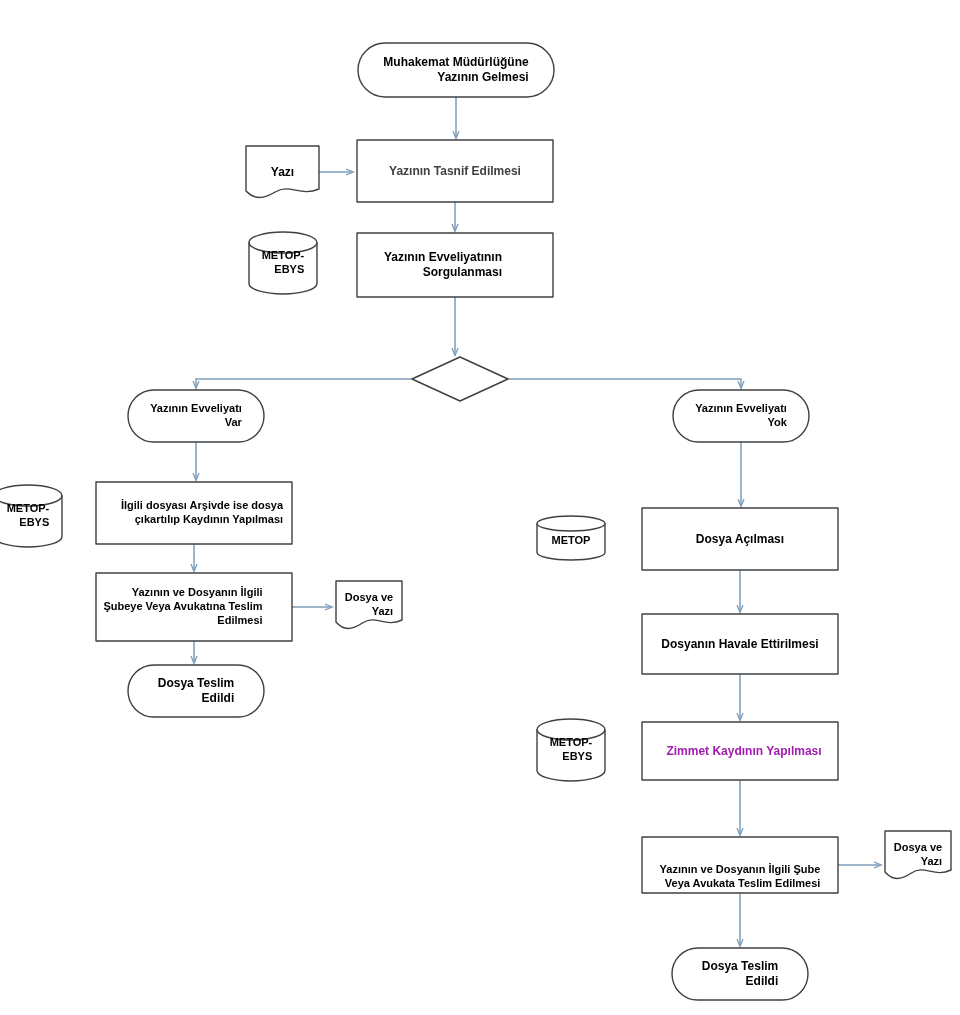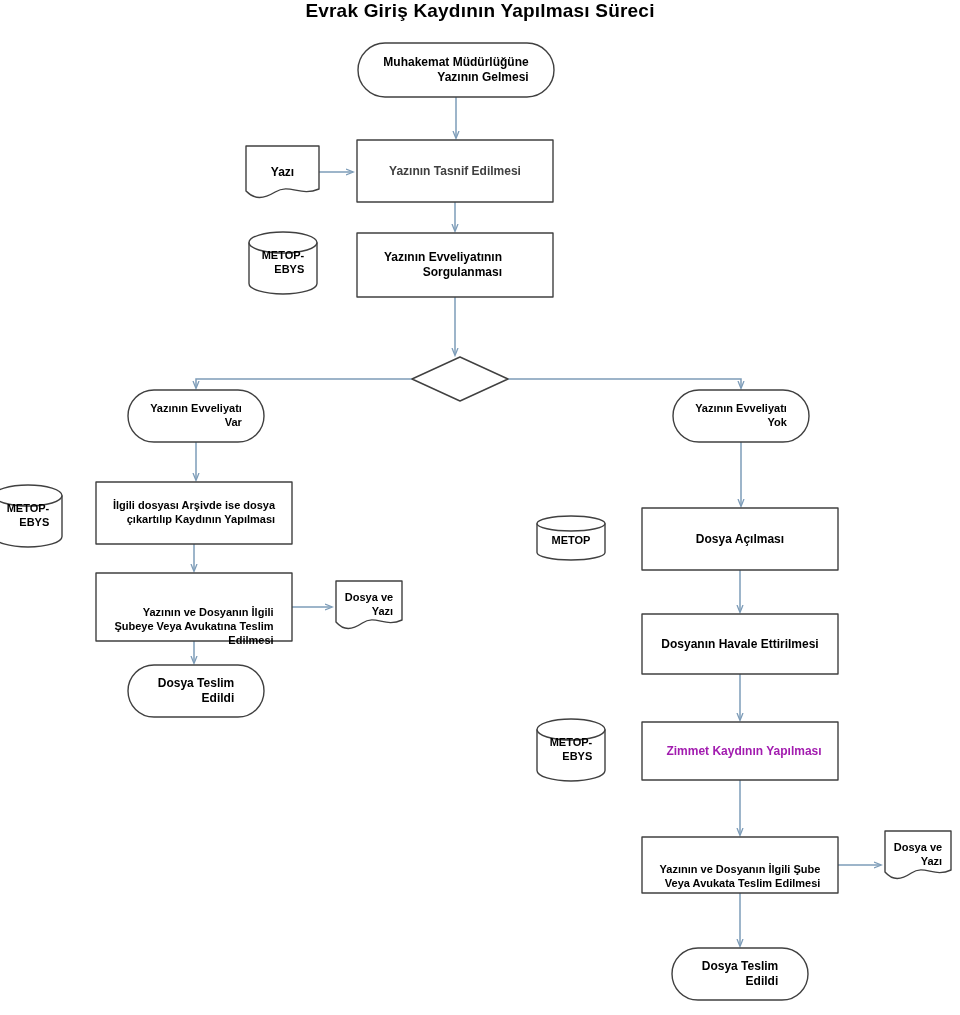--- a/index.html
+++ b/index.html
@@ -46,21 +46,20 @@
     font-weight: bold;
     color: #000000;
     letter-spacing: 0.2px;
   }
 </style>
 </head>
 <body>
 
 <div id="canvas">
 
-  <div id="chart-title">Evrak Giriş Kaydının Yapılması Süreci</div>
 
   <svg id="svg-layer" viewBox="0 0 960 1015" xmlns="http://www.w3.org/2000/svg">
     <defs>
       <marker id="arrowhead" markerWidth="9" markerHeight="9" refX="7.5" refY="3.6" orient="auto" markerUnits="userSpaceOnUse">
         <path d="M0.5,0.6 L8,3.6 L0.5,6.6" fill="none" stroke="#7d9cb8" stroke-width="1.3"></path>
       </marker>
     </defs>
     <g id="connector-group">
         <polyline points="456,97 456,138" fill="none" stroke="#7d9cb8" stroke-width="1.5" marker-end="url(#arrowhead)"></polyline>
         <polyline points="319,172 353,172" fill="none" stroke="#7d9cb8" stroke-width="1.5" marker-end="url(#arrowhead)"></polyline>
@@ -116,25 +115,25 @@
       <div class="node-label" style="left: 249px; top: 232px; width: 68px; height: 62px; font-size: 11px; color: rgb(0, 0, 0);">METOP-
 EBYS</div>
       <div class="node-label" style="left: 357px; top: 233px; width: 172px; height: 64px; font-size: 12px; color: rgb(0, 0, 0);">Yazının Evveliyatının
 Sorgulanması</div>
       <div class="node-label" style="left: 128px; top: 390px; width: 136px; height: 52px; font-size: 11px; color: rgb(0, 0, 0);">Yazının Evveliyatı
 Var</div>
       <div class="node-label" style="left: 673px; top: 390px; width: 136px; height: 52px; font-size: 11px; color: rgb(0, 0, 0);">Yazının Evveliyatı
 Yok</div>
       <div class="node-label" style="left: -6px; top: 485px; width: 68px; height: 62px; font-size: 11px; color: rgb(0, 0, 0);">METOP-
 EBYS</div>
-      <div class="node-label" style="left: 96px; top: 482px; width: 196px; height: 62px; font-size: 11px; color: rgb(0, 0, 0);">İlgili dosyası Arşivde ise dosya
+      <div class="node-label" style="left: 96px; top: 482px; width: 196px; height: 62px; font-size: 11px; color: rgb(0, 0, 0); padding-left: 8px;">İlgili dosyası Arşivde ise dosya
 çıkartılıp Kaydının Yapılması</div>
       <div class="node-label" style="left: 537px; top: 516px; width: 68px; height: 49px; font-size: 11px; color: rgb(0, 0, 0); border-radius: 17px;">METOP</div>
       <div class="node-label" style="left: 642px; top: 508px; width: 196px; height: 62px; font-size: 12px; color: rgb(0, 0, 0); border-radius: 14px;">Dosya Açılması</div>
-      <div class="node-label" style="left: 96px; top: 573px; width: 196px; height: 68px; font-size: 11px; color: rgb(0, 0, 0); margin-top: 20px;">Yazının ve Dosyanın İlgili
+      <div class="node-label" style="left: 85px; top: 573px; width: 196px; height: 68px; font-size: 11px; color: rgb(0, 0, 0);">Yazının ve Dosyanın İlgili
 Şubeye Veya Avukatına Teslim
 Edilmesi</div>
       <div class="node-label" style="left: 336px; top: 581px; width: 66px; height: 48px; font-size: 11px; color: rgb(0, 0, 0);">Dosya ve
 Yazı</div>
       <div class="node-label" style="left: 642px; top: 614px; width: 196px; height: 60px; font-size: 12px; color: rgb(0, 0, 0);">Dosyanın Havale Ettirilmesi</div>
       <div class="node-label" style="left: 128px; top: 665px; width: 136px; height: 52px; font-size: 12px; color: rgb(0, 0, 0);">Dosya Teslim
 Edildi</div>
       <div class="node-label" style="left: 537px; top: 719px; width: 68px; height: 62px; font-size: 11px; color: rgb(0, 0, 0);">METOP-
 EBYS</div>
       <div class="node-label" style="left: 642px; top: 722px; width: 204px; height: 58px; font-size: 12px; color: #a21caf;">Zimmet Kaydının Yapılması</div>

